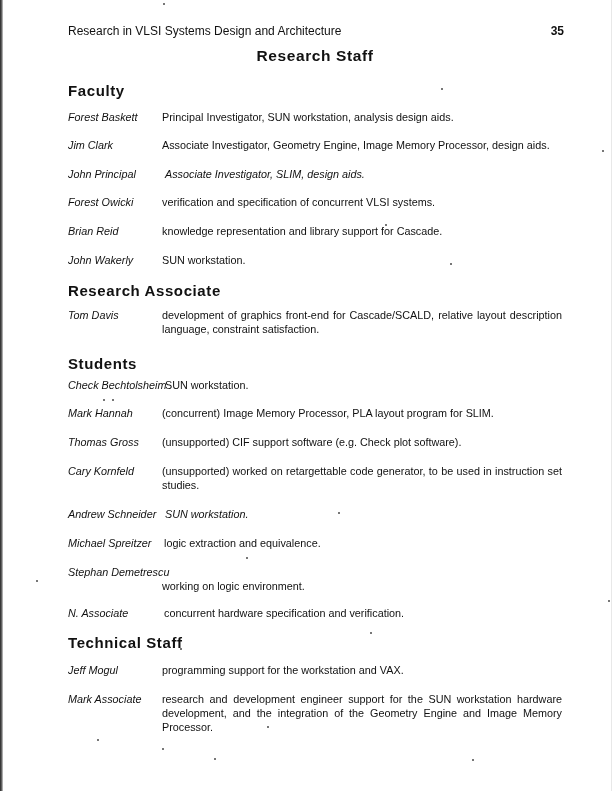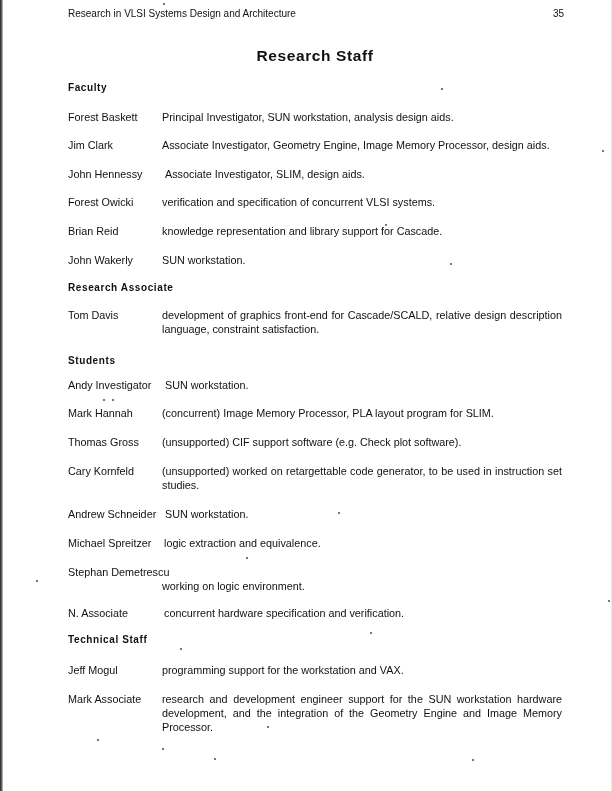--- a/index.html
+++ b/index.html
@@ -8,36 +8,36 @@
     font-family: "Liberation Sans", sans-serif; color: #111;
   }
   .leftedge {
     position: absolute; left: 0; top: 0; width: 3px; height: 791px;
     background: linear-gradient(to right, #222 0, #777 2px, #ddd 3px);
   }
   .rightedge {
     position: absolute; right: 0; top: 0; width: 1px; height: 791px; background: #e8e8e8;
   }
   .header {
-    position: absolute; left: 68px; top: 8px; width: 496px;
-    font-size: 10px; display: flex; justify-content: space-between;
+    position: absolute; left: 68px; top: 24px; width: 496px;
+    font-size: 12px; display: flex; justify-content: space-between;
   }
-  .header .pagenum { font-weight: normal; }
+  .header .pagenum { font-weight: bold; }
   .title {
     position: absolute; left: 0; top: 47px; width: 630px; text-align: center;
     font-size: 15.5px; font-weight: bold; letter-spacing: 0.6px;
   }
   .section-heading {
-    position: absolute; left: 68px; font-size: 10px; font-weight: bold; letter-spacing: 0.6px;
+    position: absolute; left: 68px; font-size: 15px; font-weight: bold; letter-spacing: 0.6px;
   }
   .entry { position: absolute; left: 68px; width: 494px; font-size: 10.8px; line-height: 14px; }
-  .entry .name { position: absolute; left: 0; top: 0; white-space: nowrap; }
+  .entry .name { position: absolute; left: 0; top: 0; white-space: nowrap; font-style: italic; }
   .entry .desc { position: absolute; left: 94px; top: 0; width: 400px; text-align: justify; }
   .entry .desc.nojust { text-align: left; }
-  .entry .desc.indent1 { left: 97px; }
+  .entry .desc.indent1 { left: 97px; font-style: italic; }
   .entry .desc.indent2 { left: 96px; }
   .entry .desc.below { top: 14px; }
   .speck { position: absolute; width: 1.5px; height: 1.5px; background: #777; }
 </style>
 </head>
 <body>
 
 <div class="leftedge"></div>
 <div class="rightedge"></div>
 
@@ -52,45 +52,45 @@
 
 <div class="entry" style="top:110px;">
   <span class="name">Forest Baskett</span>
   <span class="desc nojust">Principal Investigator, SUN workstation, analysis design aids.</span>
 </div>
 <div class="entry" style="top:138px;">
   <span class="name">Jim Clark</span>
   <span class="desc nojust">Associate Investigator, Geometry Engine, Image Memory Processor, design aids.</span>
 </div>
 <div class="entry" style="top:167px;">
-  <span class="name">John Hennessy</span>
+  <span class="name">John Principal</span>
   <span class="desc nojust indent1">Associate Investigator, SLIM, design aids.</span>
 </div>
 <div class="entry" style="top:195px;">
   <span class="name">Forest Owicki</span>
   <span class="desc nojust">verification and specification of concurrent VLSI systems.</span>
 </div>
 <div class="entry" style="top:224px;">
   <span class="name">Brian Reid</span>
   <span class="desc nojust">knowledge representation and library support for Cascade.</span>
 </div>
 <div class="entry" style="top:253px;">
   <span class="name">John Wakerly</span>
   <span class="desc nojust">SUN workstation.</span>
 </div>
 
 <div class="section-heading" style="top:282px;">Research Associate</div>
 <div class="entry" style="top:308px;">
   <span class="name">Tom Davis</span>
-  <span class="desc">development of graphics front-end for Cascade/SCALD, relative design description language, constraint satisfaction.</span>
+  <span class="desc">development of graphics front-end for Cascade/SCALD, relative layout description language, constraint satisfaction.</span>
 </div>
 
 <div class="section-heading" style="top:355px;">Students</div>
 <div class="entry" style="top:378px;">
-  <span class="name">Andy Investigator</span>
+  <span class="name">Check Bechtolsheim</span>
   <span class="desc nojust" style="left:97px;">SUN workstation.</span>
 </div>
 <div class="entry" style="top:406px;">
   <span class="name">Mark Hannah</span>
   <span class="desc nojust">(concurrent) Image Memory Processor, PLA layout program for SLIM.</span>
 </div>
 <div class="entry" style="top:435px;">
   <span class="name">Thomas Gross</span>
   <span class="desc nojust">(unsupported) CIF support software (e.g. Check plot software).</span>
 </div>

